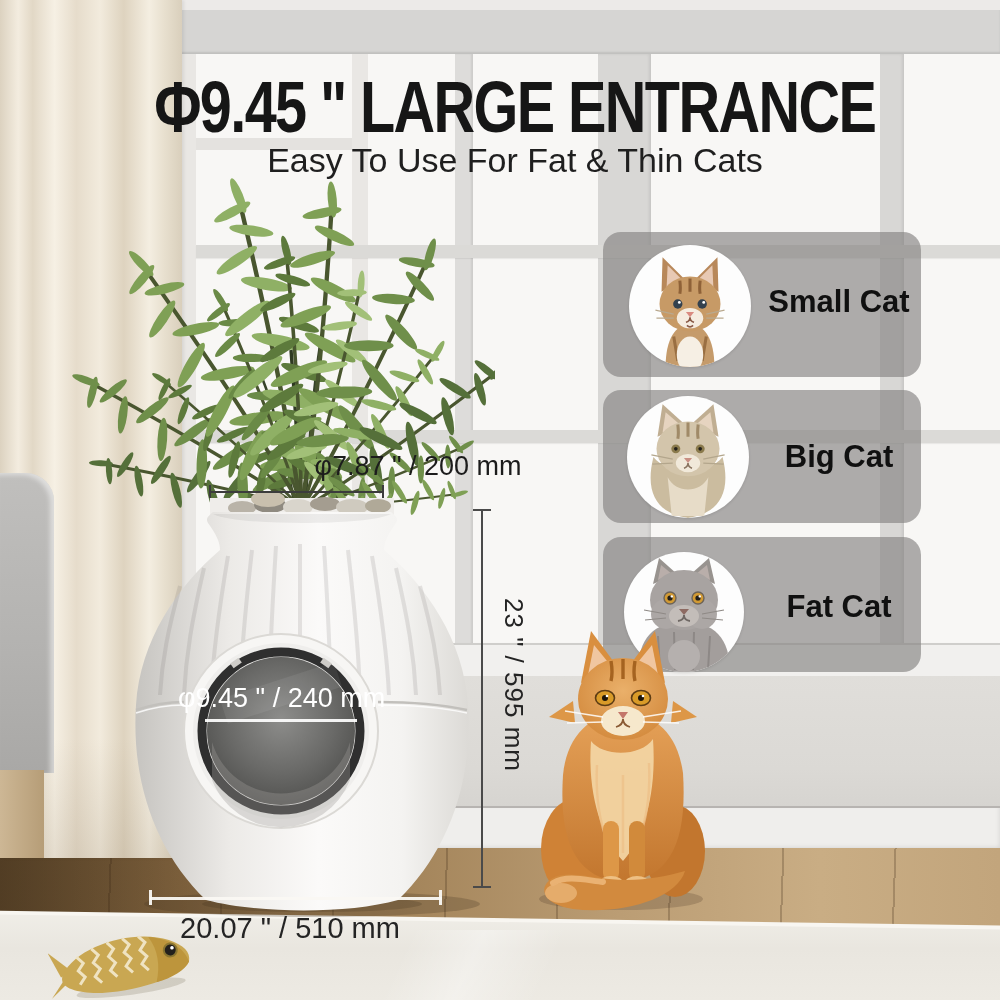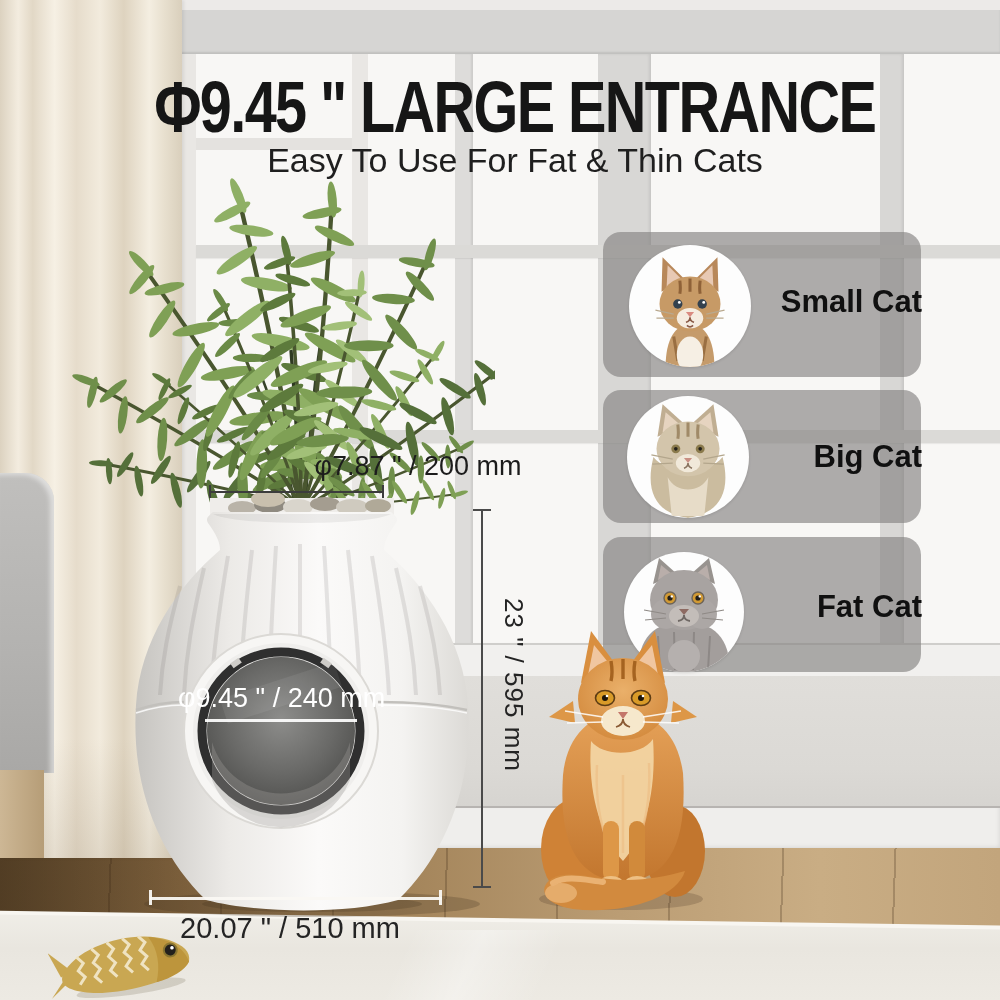--- a/index.html
+++ b/index.html
@@ -86,21 +86,21 @@
 
   
   .card{left:603px;width:318px;border-radius:18px;background:rgba(134,132,130,.66);}
   .card1{top:232px;height:145px;}
   .card2{top:390px;height:133px;}
   .card3{top:537px;height:135px;}
   .cat-circle{border-radius:50%;background:#fdfdfd;overflow:hidden;box-shadow:0 1px 3px rgba(0,0,0,.12);}
   .cc1{left:629px;top:245px;width:122px;height:122px;}
   .cc2{left:627px;top:396px;width:122px;height:122px;}
   .cc3{left:624px;top:552px;width:120px;height:120px;}
-  .card-label{left:756px;width:166px;text-align:right;font-size:31px;font-weight:bold;color:#101010;white-space:nowrap;}
+  .card-label{left:756px;width:166px;text-align:center;font-size:31px;font-weight:bold;color:#101010;white-space:nowrap;}
   .cl1{top:284px;} .cl2{top:439px;} .cl3{top:589px;}
 </style>
 </head>
 <body>
 
 <div class="stage">
 
   <div class="abs window"></div>
   <div class="abs m-v0"></div>
   <div class="abs m-v1"></div>

